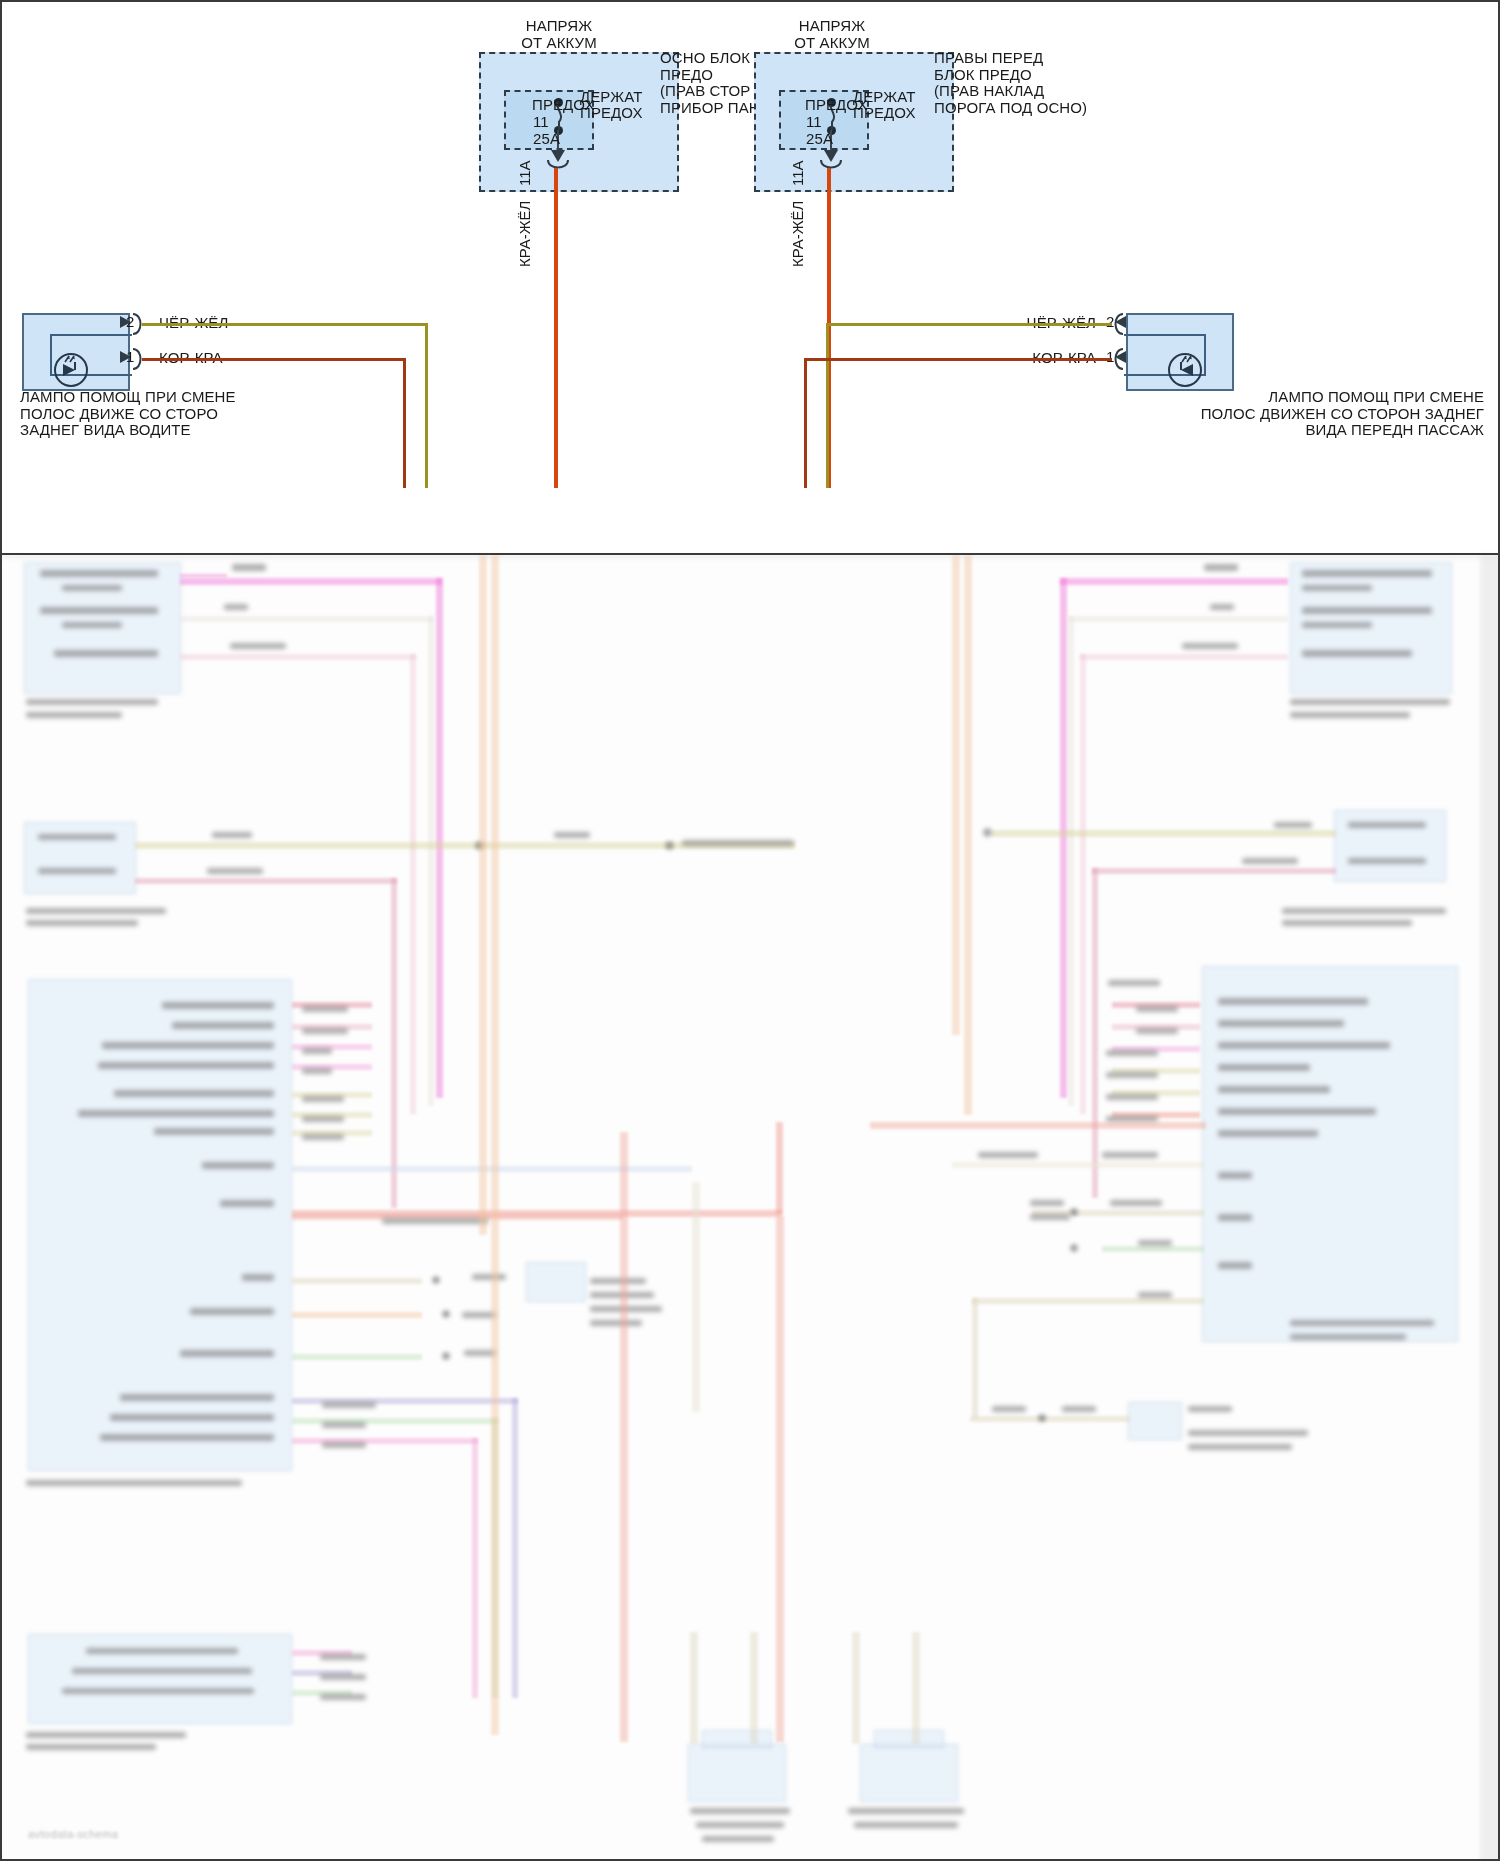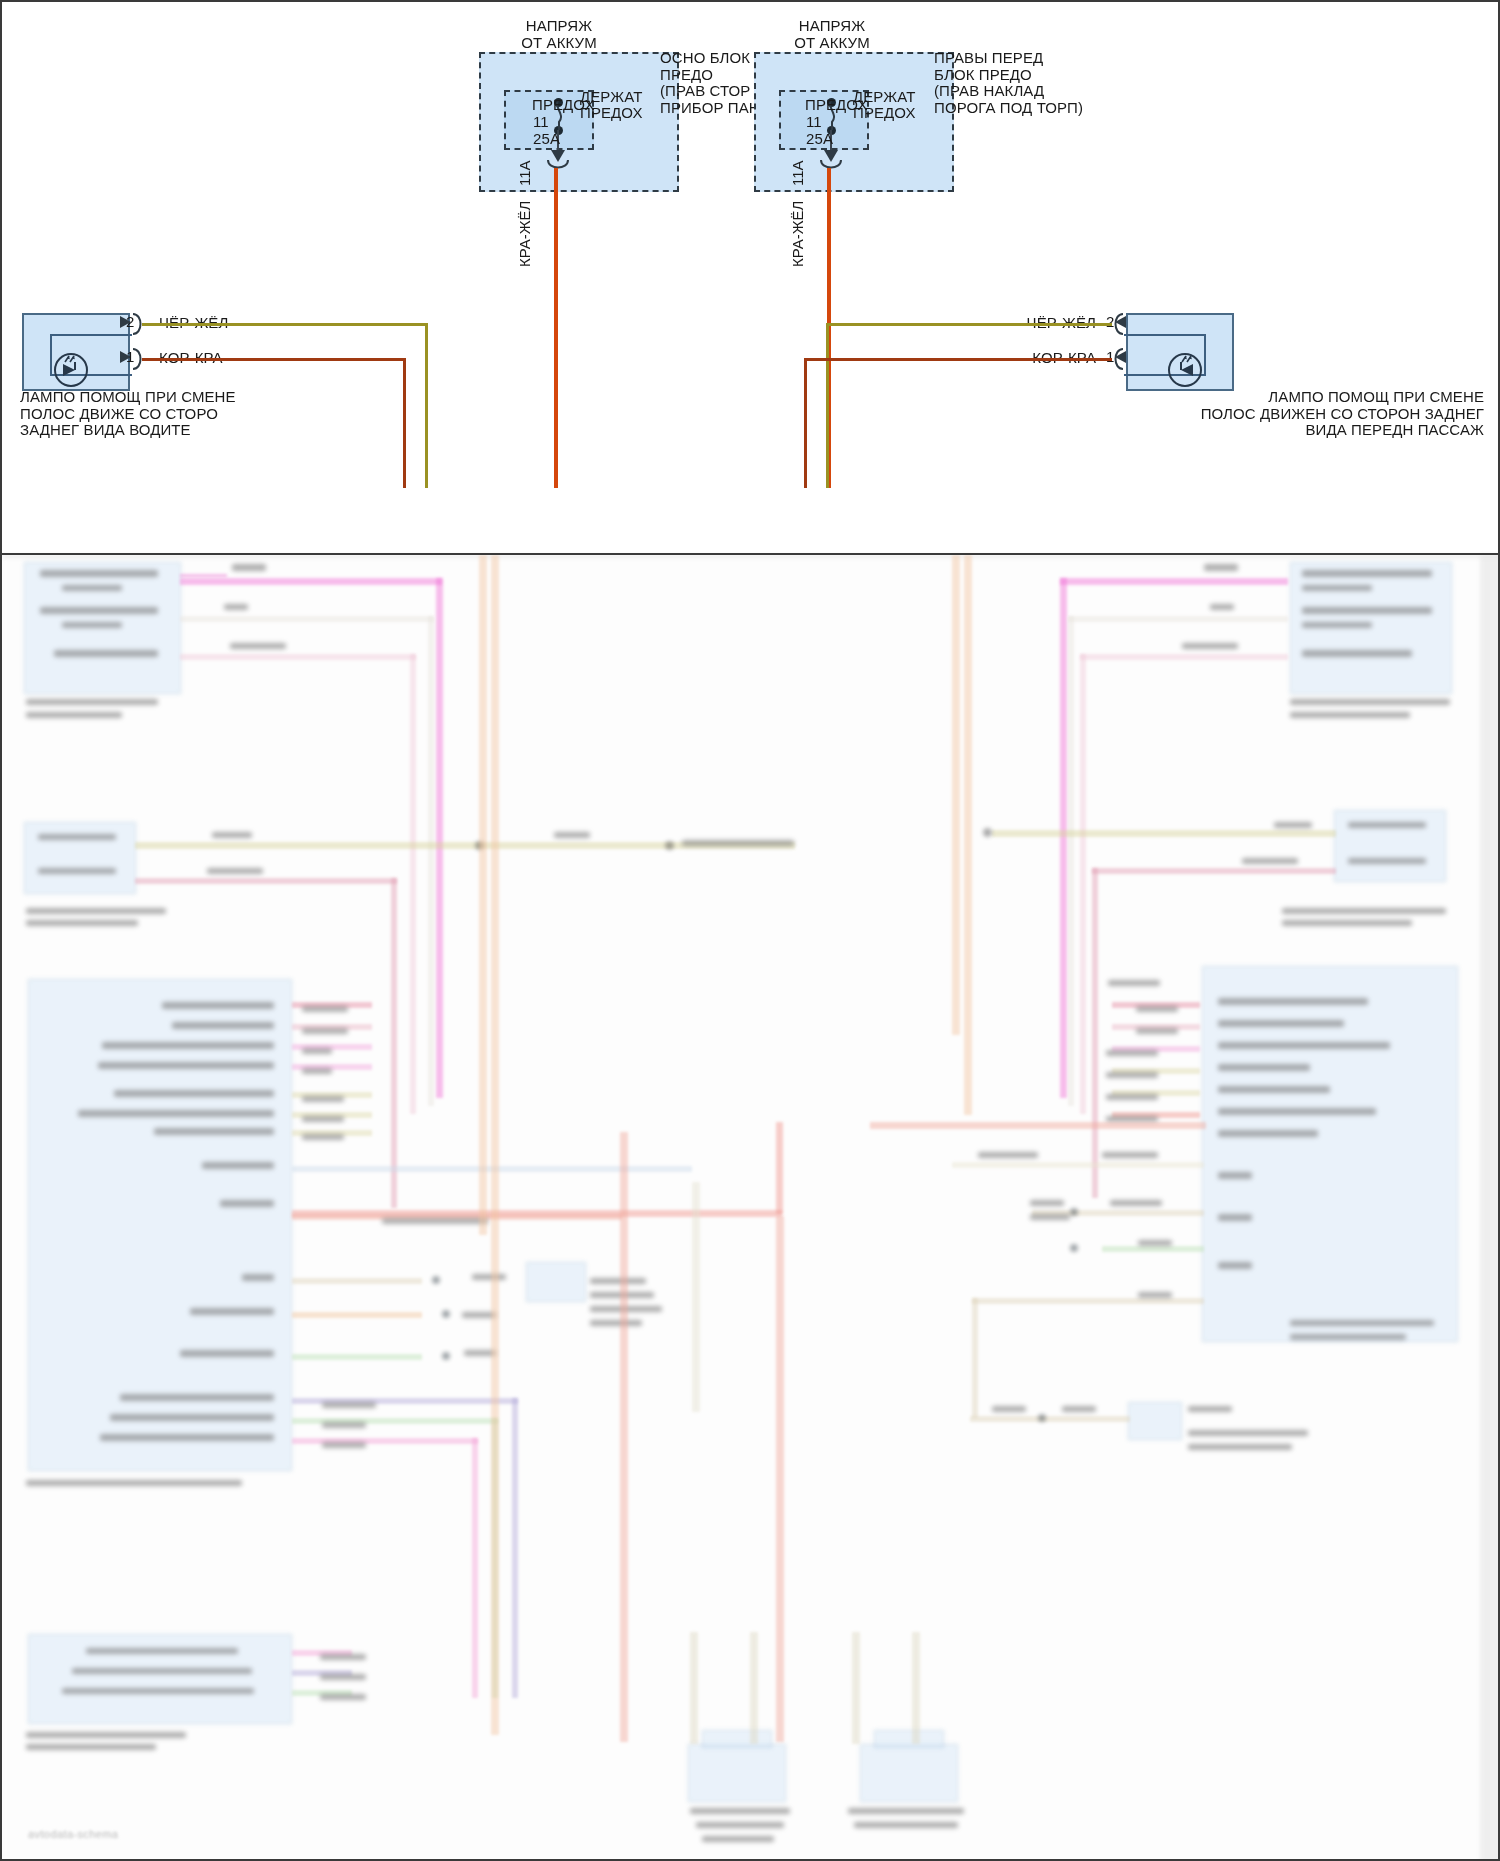--- a/index.html
+++ b/index.html
@@ -404,21 +404,21 @@
   <div class="lbl" style="left:803px;top:95px;">ПРЕДОХ</div>
   <div class="lbl" style="left:804px;top:112px;">11</div>
   <div class="lbl" style="left:804px;top:129px;">25А</div>
 
   <div class="lbl" style="left:851px;top:87px;">ДЕРЖАТ</div>
   <div class="lbl" style="left:851px;top:103px;">ПРЕДОХ</div>
 
   <div class="lbl" style="left:932px;top:48px;">ПРАВЫ ПЕРЕД
 БЛОК ПРЕДО
 (ПРАВ НАКЛАД
-ПОРОГА ПОД ТОРП)</div>
+ПОРОГА ПОД ОСНО)</div>
 
   <svg class="abs" style="left:818px;top:158px;" width="22" height="12" viewBox="0 0 22 12">
     <path d="M1 0 C1 10, 21 10, 21 0" stroke="#2f3b45" stroke-width="2" fill="none"></path>
   </svg>
   <div class="vlabel" style="left:787px;top:184px;">11А</div>
 
   <div class="wire w-redyel" style="left:825px;top:166px;width:4px;height:320px;"></div>
   <div class="vlabel" style="left:787px;top:265px;">КРА-ЖЁЛ</div>
 
   <div class="module" style="left:20px;top:311px;width:108px;height:78px;"></div>

